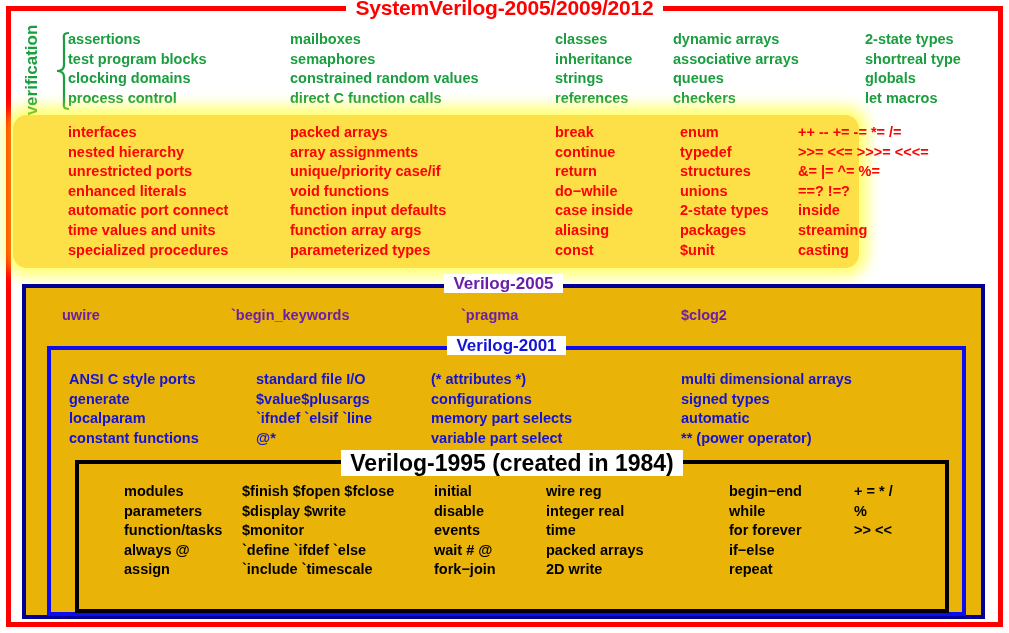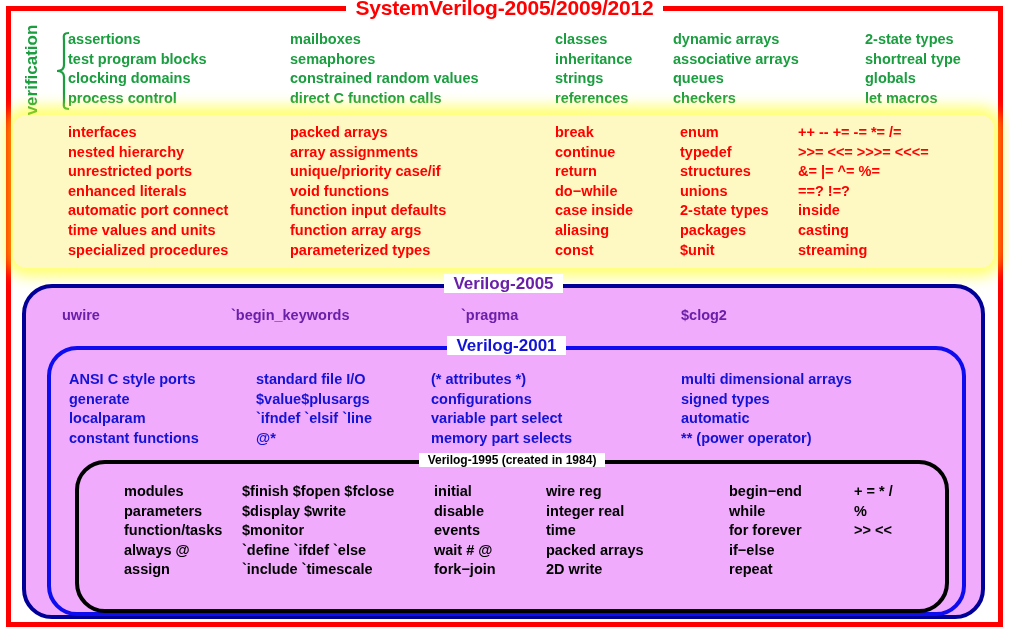--- a/index.html
+++ b/index.html
@@ -43,22 +43,22 @@
   .verification-block {
     position: absolute;
     left: 13px; top: 30px;
     width: 981px; height: 85px;
   }
 
   
   .design-block {
     position: absolute;
     left: 13px; top: 115px;
-    width: 981px; height: 153px;
-    background: #fef9c3;
+    width: 846px; height: 153px;
+    background: #fde047;
     border-radius: 14px;
     box-shadow: 0 0 14px 9px rgba(255,255,0,0.55);
   }
   .design-block::before{
     content:"";
     position:absolute; left:-9px; top:-7px; right:-9px; bottom:-7px;
     background: radial-gradient(ellipse at center, rgba(255,255,130,0.85) 55%, rgba(255,255,170,0) 78%);
     border-radius: 20px;
     z-index:-1;
   }
@@ -100,22 +100,21 @@
   .green  { color: #1a9e3f; }
   .red    { color: #ff0000; }
   .purple { color: #6a1fa8; text-align: center; }
   .blue   { color: #1313d6; }
   .black  { color: #000000; }
 
   
   .box {
     position: absolute;
     box-sizing: border-box;
-    background: #f0abfc;
-    border-radius: 30px;
+    background: #eab308;
   }
   .box-2005 {
     left: 22px; top: 284px;
     width: 963px; height: 335px;
     border: 4px solid #000098;
   }
   .box-2001 {
     left: 21px; top: 58px;
     width: 919px; height: 270px;
     border: 4px solid #0d0df0;
@@ -133,21 +132,21 @@
     pointer-events: none;
   }
   .box-title span {
     background: #ffffff;
     font-size: 18px;
     font-weight: bold;
     padding: 0 9px;
   }
   .box-title.t2005 span { color: #6a1fa8; font-size: 17px; }
   .box-title.t2001 span { color: #1313d6; font-size: 17px; margin-top: 20px; }
-  .box-title.t1995 span { color: #000000; font-size: 12px; }
+  .box-title.t1995 span { color: #000000; font-size: 23px; }
 
   .rowwrap { position: absolute; left: 0; top: 0; width: 100%; height: 100%; }
 </style>
 </head>
 <body>
 
 <div id="page">
 
   <div class="red-frame">
     <div class="sv-title">
@@ -237,22 +236,22 @@
         <div class="item red">2-state types</div>
         <div class="item red">packages</div>
         <div class="item red">$unit</div>
       </div>
       <div class="col" style="left:785px;">
         <div class="item red">++  --  +=  -=  *=  /=</div>
         <div class="item red">&gt;&gt;=  &lt;&lt;=  &gt;&gt;&gt;=  &lt;&lt;&lt;=</div>
         <div class="item red">&amp;=  |=  ^=  %=</div>
         <div class="item red">==?  !=?</div>
         <div class="item red">inside</div>
+        <div class="item red">streaming</div>
         <div class="item red">casting</div>
-        <div class="item red">streaming</div>
       </div>
     </div>
   </div>
 
   <div class="box box-2005">
     <div class="box-title t2005">
       <span>Verilog-2005</span>
     </div>
 
     <div class="rowwrap" style="top:18px;">
@@ -284,22 +283,22 @@
         </div>
         <div class="col" style="left:205px;">
           <div class="item blue">standard file I/O</div>
           <div class="item blue">$value$plusargs</div>
           <div class="item blue">`ifndef  `elsif   `line</div>
           <div class="item blue">@*</div>
         </div>
         <div class="col" style="left:380px;">
           <div class="item blue">(* attributes *)</div>
           <div class="item blue">configurations</div>
+          <div class="item blue">memory part selects</div>
           <div class="item blue">variable part select</div>
-          <div class="item blue">memory part selects</div>
         </div>
         <div class="col" style="left:630px;">
           <div class="item blue">multi dimensional arrays</div>
           <div class="item blue">signed types</div>
           <div class="item blue">automatic</div>
           <div class="item blue">** (power operator)</div>
         </div>
       </div>
 
       <div class="box box-1995">

